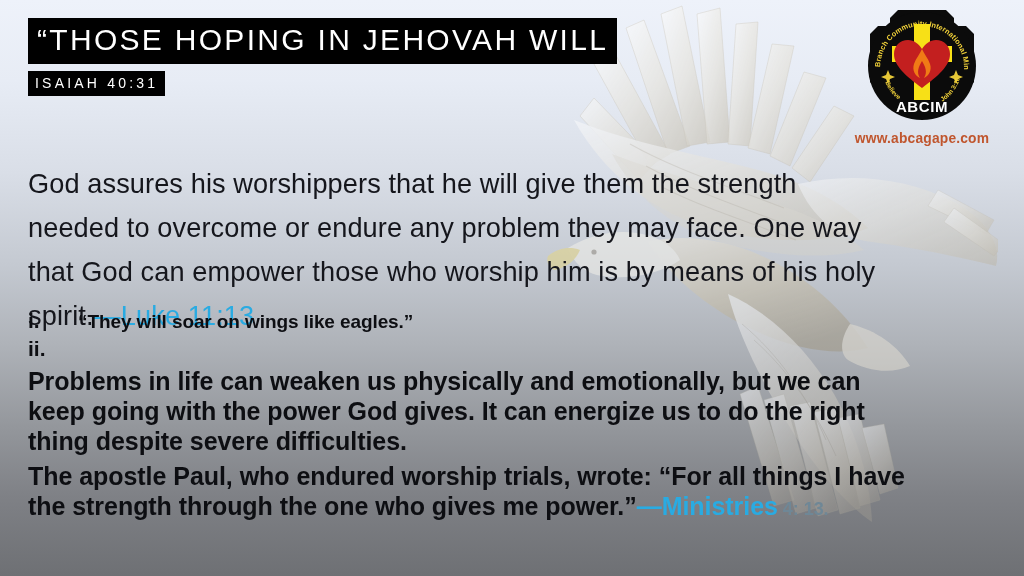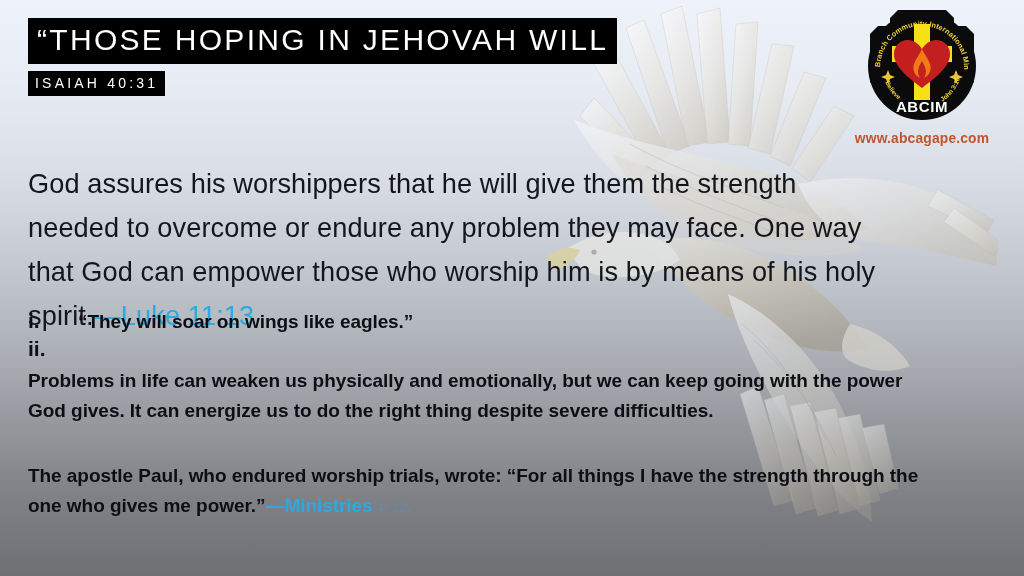--- a/index.html
+++ b/index.html
@@ -80,21 +80,21 @@
   }
   .roman-text{
     font-family:"Liberation Sans Narrow","Liberation Sans",sans-serif;
     font-size:19px;font-weight:700;color:#0d0e12;letter-spacing:-.1px;
   }
 
   
   .bold-para{
     position:absolute;left:28px;width:896px;
     font-family:"Liberation Sans Narrow","Liberation Sans",sans-serif;
-    font-size:19px;font-weight:700;color:#0d0e12;
+    font-size:25px;font-weight:700;color:#0d0e12;
     line-height:30px;letter-spacing:-.05px;
   }
   #para-problems{top:366px;}
   #para-paul{top:461px;}
 </style>
 </head>
 <body>
 
 <div id="slide">
 
@@ -233,16 +233,16 @@
       <span class="roman-text">“They will soar on wings like eagles.”</span>
     </div>
     <div class="roman-row">
       <span class="roman-marker">ii.</span>
     </div>
   </div>
 
   <div class="bold-para" id="para-problems">Problems in life can weaken us physically and emotionally, but we can keep going with the power God gives. It can energize us to do the right thing despite severe difficulties.</div>
 
   <div class="bold-para" id="para-paul">
-    <span>The apostle Paul, who endured worship trials, wrote: “For all things I have the strength through the one who gives me power.”</span><span class="cite-blue-bold">—</span><span class="cite-blue-bold">Ministries</span><span class="cite-dim"> 4: 12.</span>
+    <span>The apostle Paul, who endured worship trials, wrote: “For all things I have the strength through the one who gives me power.”</span><span class="cite-blue-bold">—</span><span class="cite-blue-bold">Ministries</span><span class="cite-dim"> 4: 13.</span>
   </div>
 
 </div>
 
 </body></html>

